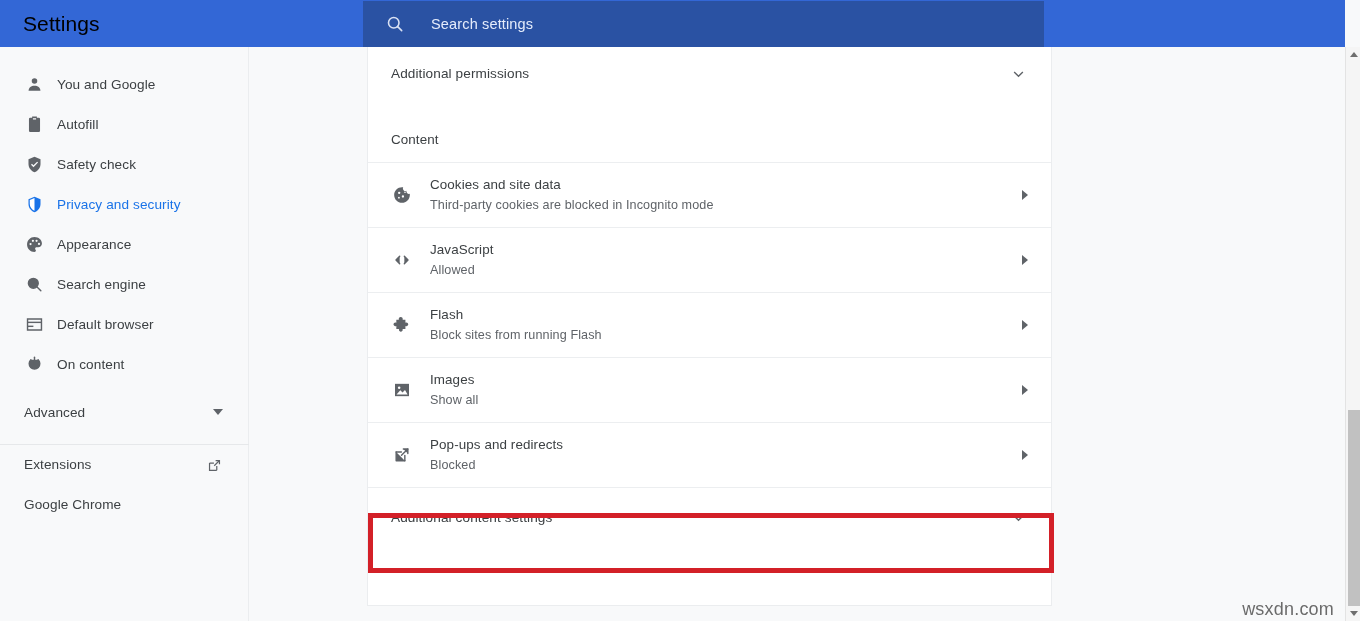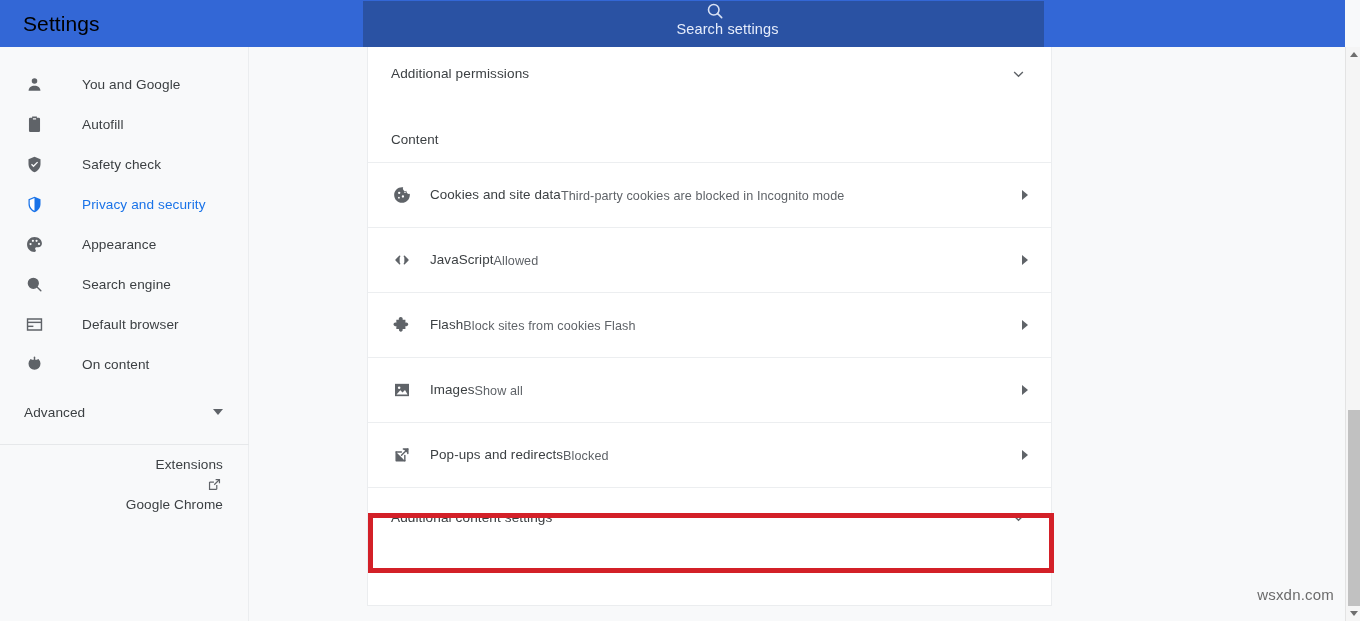--- a/index.html
+++ b/index.html
@@ -27,21 +27,20 @@
     margin-left: 23px;
     width: 337px;
     flex: 0 0 auto;
   }
   .search-box {
     margin-left: 3px;
     width: 681px; height: 46px;
     background: #2a52a3;
     display: flex; align-items: center;
     padding-left: 22px;
-    flex-direction: column;
   }
   .search-icon { width: 20px; height: 20px; flex: 0 0 auto; opacity: .92; }
   .search-placeholder {
     color: #e5ecfb;
     font-size: 14.5px;
     margin-left: 26px;
     letter-spacing: .15px;
   }
 
   
@@ -59,21 +58,21 @@
     padding-left: 24px;
     cursor: pointer;
   }
   .nav-icon {
     width: 20px; height: 20px;
     flex: 0 0 20px;
     display: flex; align-items: center; justify-content: center;
   }
   .nav-icon svg { width: 19px; height: 19px; fill: #5f6368; }
   .nav-label {
-    margin-left: 38px;
+    margin-left: 13px;
     font-size: 13.6px;
     color: #3c4043;
     letter-spacing: .1px;
   }
   .nav-item.active .nav-label { color: #1a73e8; }
   .nav-item.active .nav-icon svg { fill: #1a73e8; }
 
   .nav-advanced {
     display: flex; align-items: center;
     height: 40px;
@@ -89,26 +88,25 @@
     border-left: 5.5px solid transparent;
     border-right: 5.5px solid transparent;
     border-top: 6px solid #5f6368;
   }
   .nav-divider {
     height: 1px; background: #e6e8ea;
     margin: 12px 0 12px 0;
     width: 249px;
   }
   .nav-simple {
-    display: flex; align-items: flex-end;
+    display: flex; align-items: flex-start;
     height: 40px;
     padding-left: 24px;
     padding-right: 25px;
     cursor: pointer;
-    flex-direction: column;
   }
   .nav-simple .nav-label { margin-left: 0; }
   .nav-simple .spacer { flex: 1 1 auto; }
   .ext-icon svg { width: 17px; height: 17px; fill: none; stroke: #5f6368; stroke-width: 1.7; }
 
   
   .content-scroll {
     position: absolute;
     top: 0; left: 253px;
     width: 1096px; height: 621px;
@@ -158,21 +156,21 @@
     display: flex; align-items: center;
     padding: 0 23px;
     border-top: 1px solid #eceef0;
     cursor: pointer;
   }
   .setting-icon {
     width: 22px; flex: 0 0 22px;
     display: flex; align-items: center; justify-content: center;
   }
   .setting-icon svg { width: 20px; height: 20px; fill: #5f6368; }
-  .setting-text { margin-left: 17px; display: flex; justify-content: center; text-align: center; }
+  .setting-text { margin-left: 17px; display: flex; flex-direction: column; justify-content: center; }
   .setting-title { font-size: 13.4px; color: #3c4043; letter-spacing: .1px; line-height: 19px; }
   .setting-sub { font-size: 12.6px; color: #5f6368; letter-spacing: .1px; line-height: 19px; margin-top: 2px; }
   .setting-row .spacer { flex: 1 1 auto; }
   .arrow-right {
     width: 0; height: 0;
     border-top: 5px solid transparent;
     border-bottom: 5px solid transparent;
     border-left: 6px solid #5f6368;
   }
 
@@ -206,22 +204,22 @@
   .sb-thumb {
     position: absolute; top: 363px; left: 2px;
     width: 12px; height: 196px;
     background: #c1c1c1;
     cursor: pointer;
   }
   .sb-bottom { position: absolute; bottom: 0; left: 0; }
 
   .watermark {
     position: absolute;
-    right: 26px; bottom: 18px;
-    font-size: 15px;
+    right: 26px; bottom: 1px;
+    font-size: 18px;
     color: #6b6b6b;
     letter-spacing: .2px;
     z-index: 40;
   }
 </style>
 </head>
 <body>
 
 <div class="app">
 
@@ -402,21 +400,21 @@
       </div>
 
       <div class="setting-row">
         <span class="setting-icon">
           <svg viewBox="0 0 24 24">
               <path d="M10.4 2.4c-1.3 0-2.3 1-2.3 2.3 0 .4.1.8.3 1.1H5.2v3.4c-.3-.2-.7-.3-1.1-.3-1.3 0-2.3 1-2.3 2.3s1 2.3 2.3 2.3c.4 0 .8-.1 1.1-.3v3.5h3.4c-.2.3-.3.7-.3 1.1 0 1.3 1 2.3 2.3 2.3s2.3-1 2.3-2.3c0-.4-.1-.8-.3-1.1h3.5v-3.5c.3.2.7.3 1.1.3 1.3 0 2.3-1 2.3-2.3s-1-2.3-2.3-2.3c-.4 0-.8.1-1.1.3V5.8h-3.5c.2-.3.3-.7.3-1.1 0-1.3-1-2.3-2.3-2.3z"></path>
             </svg>
         </span>
         <span class="setting-text">
           <span class="setting-title">Flash</span>
-          <span class="setting-sub">Block sites from cookies Flash</span>
+          <span class="setting-sub">Block sites from running Flash</span>
         </span>
         <span class="spacer"></span>
         <span class="arrow-right"></span>
       </div>
 
       <div class="setting-row">
         <span class="setting-icon">
           <svg viewBox="0 0 24 24">
               <path d="M3.6 4.6h16.8v14.8H3.6z"></path>
               <circle cx="8.6" cy="9.2" r="1.5" fill="#ffffff"></circle>

